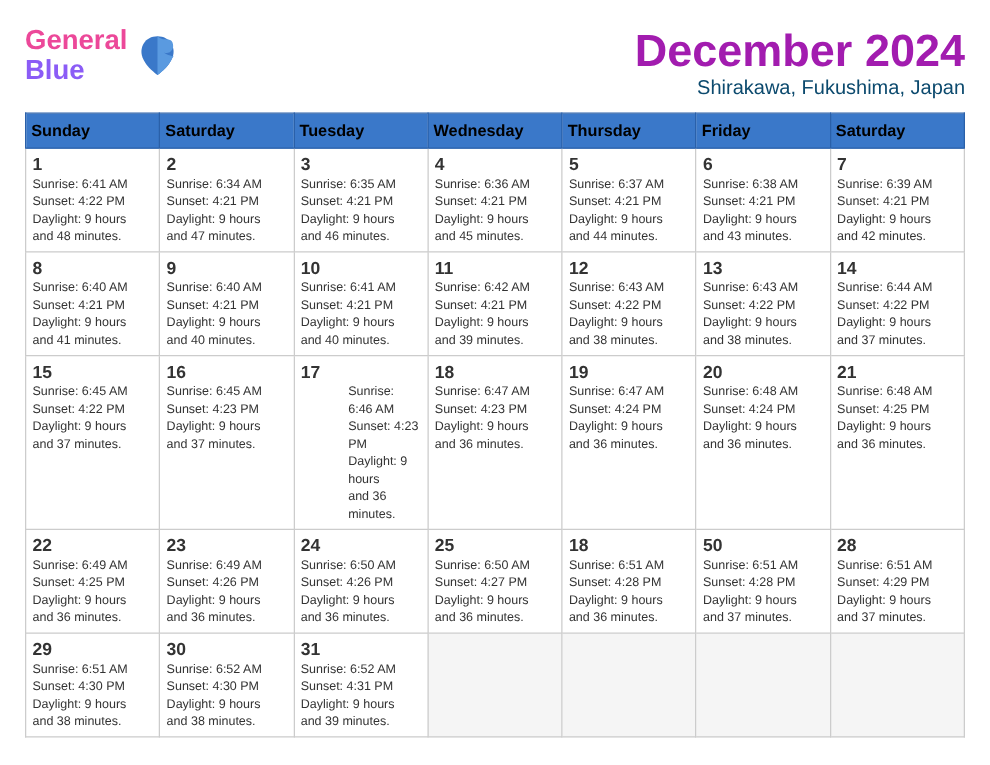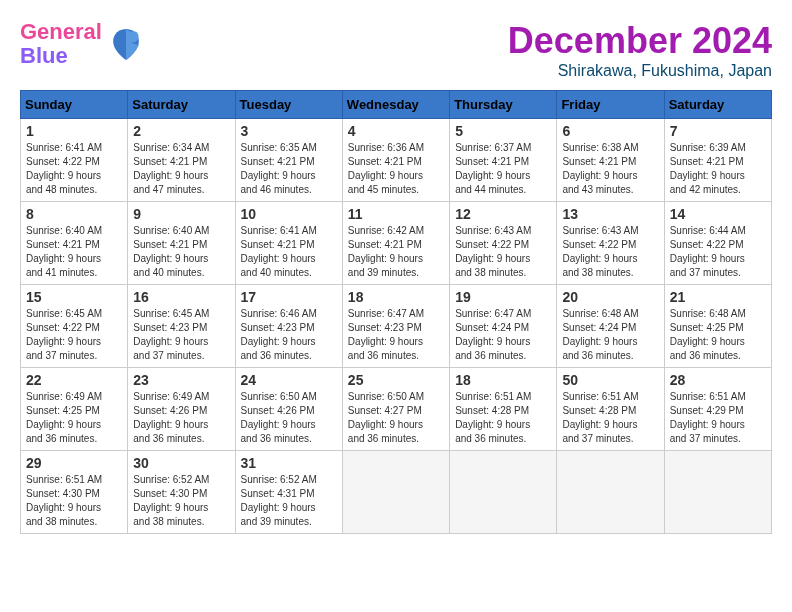--- a/index.html
+++ b/index.html
@@ -230,21 +230,21 @@
         </td>
         <td>
           <span class="day-num">16</span>
           <div class="day-info" style="white-space: pre-line;">Sunrise: 6:45 AM
 Sunset: 4:23 PM
 Daylight: 9 hours
 and 37 minutes.</div>
         </td>
         <td>
           <span class="day-num">17</span>
-          <div class="day-info" style="white-space: pre-line;">Sunrise: 6:46 AM
+          <div class="day-info" style="white-space: pre-line; margin-left: 38px;">Sunrise: 6:46 AM
 Sunset: 4:23 PM
 Daylight: 9 hours
 and 36 minutes.</div>
         </td>
         <td>
           <span class="day-num">18</span>
           <div class="day-info" style="white-space: pre-line;">Sunrise: 6:47 AM
 Sunset: 4:23 PM
 Daylight: 9 hours
 and 36 minutes.</div>

